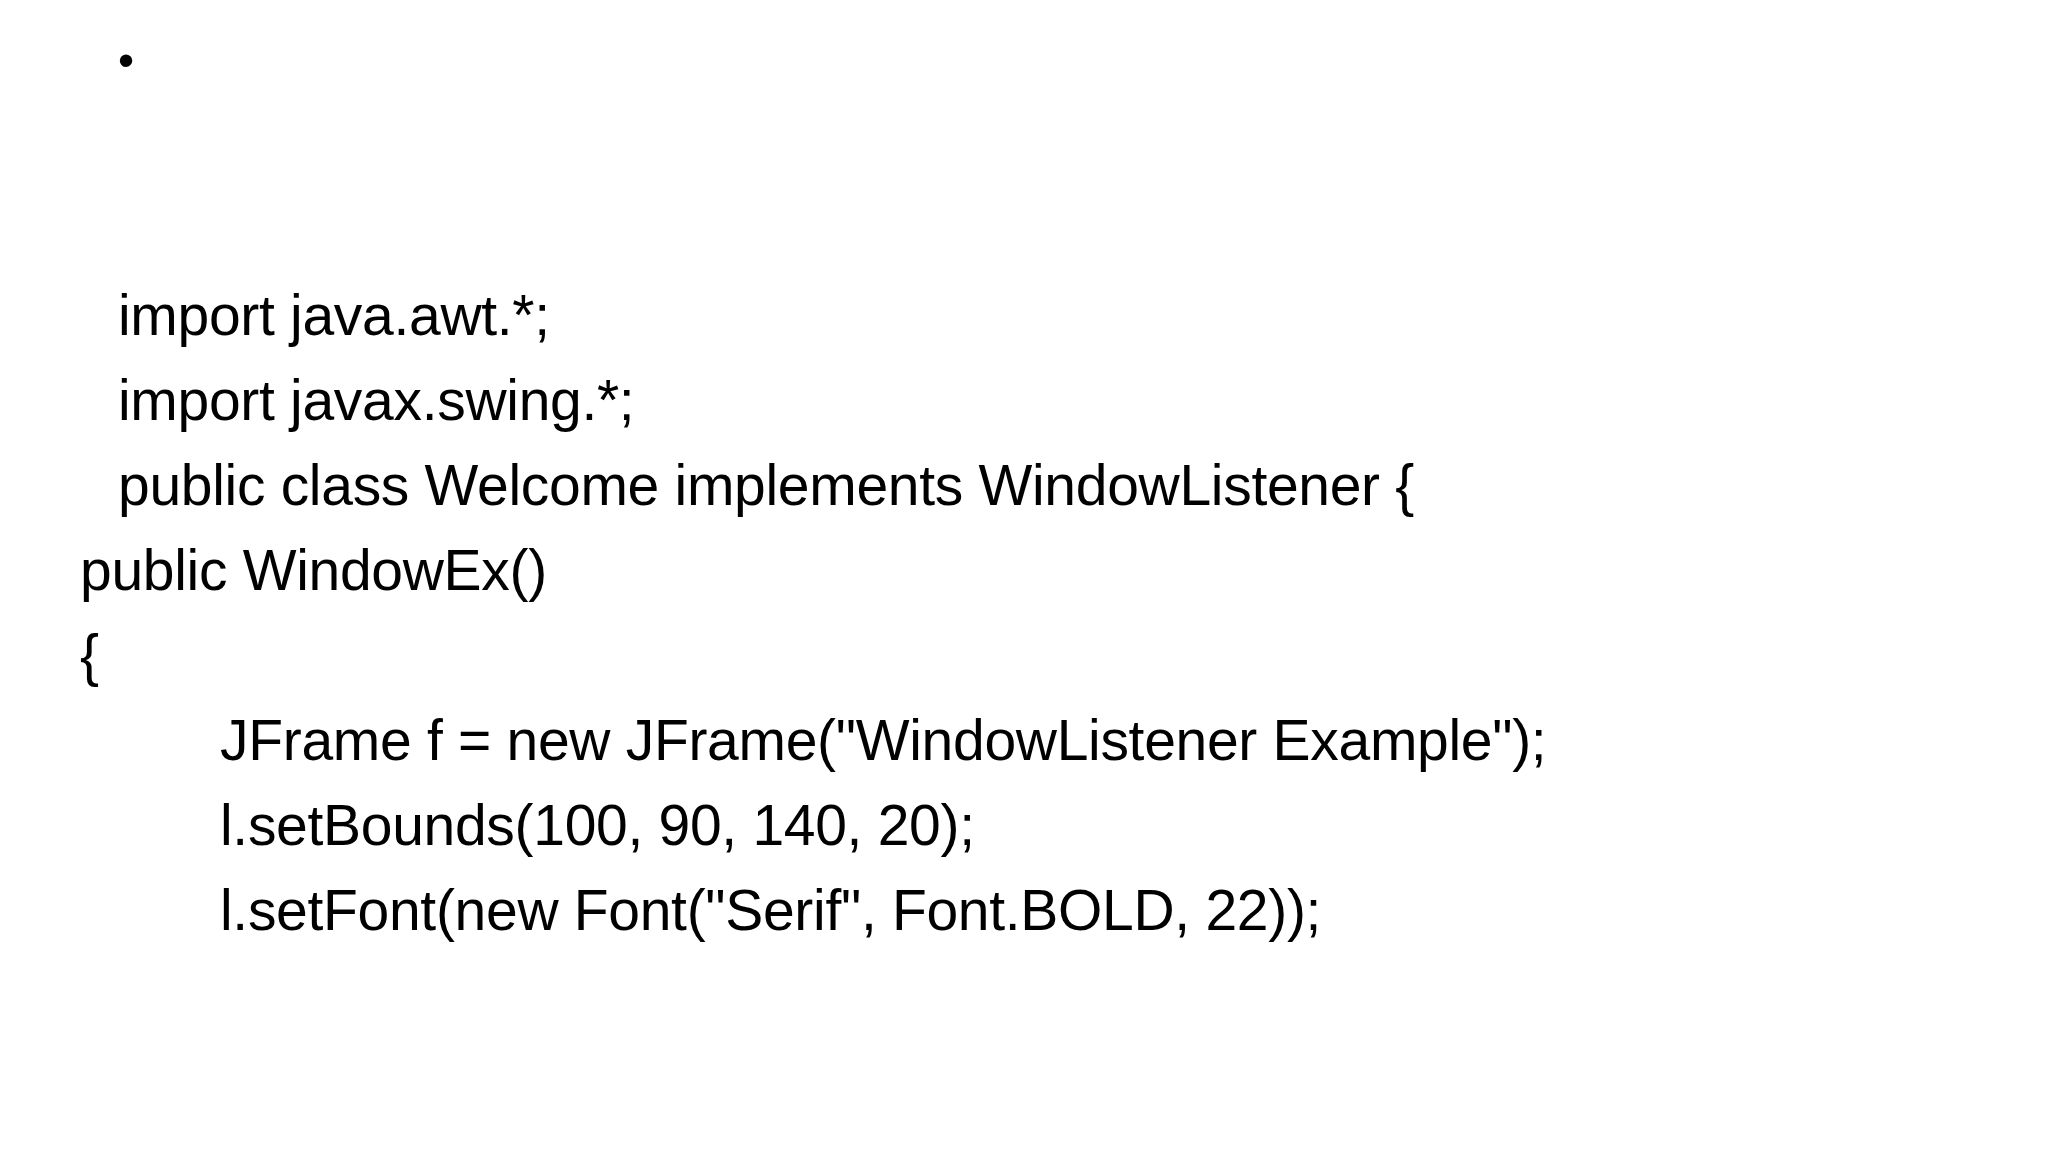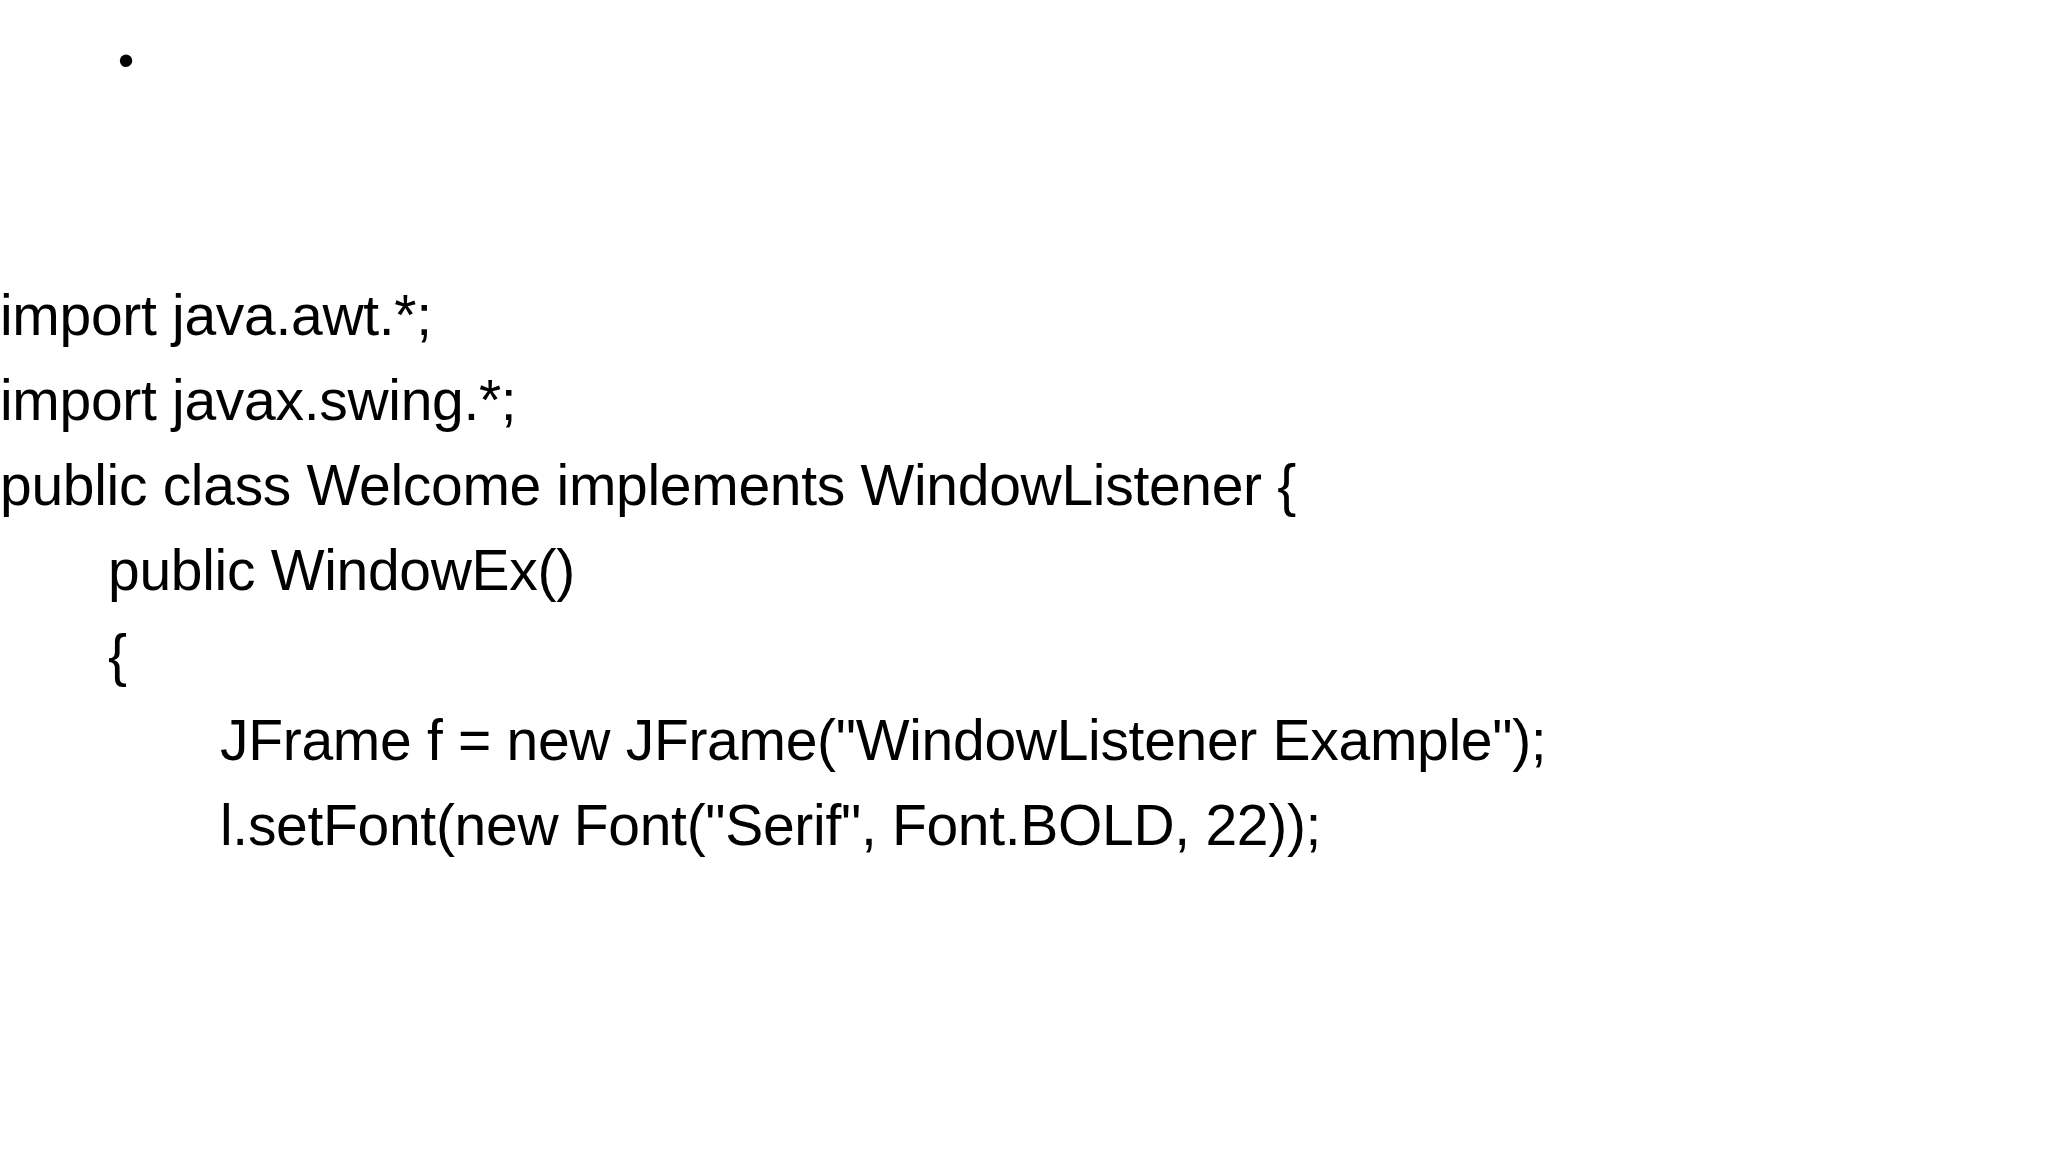--- a/index.html
+++ b/index.html
@@ -47,38 +47,39 @@
   }
   .bullet-dot {
     position: absolute;
     left: 118px;
     top: 0;
     font-size: 46px;
     line-height: 85px;
   }
 
   
-  .ind-0 { }
-  .ind-1 { padding-left: 108px; }
+  .ind-0 { padding-left: 118px; }
+  .ind-1 { padding-left: 80px; }
   .ind-2 { padding-left: 220px; }
 </style>
 </head>
 <body>
 
 <div id="slide">
 
   <div id="code-block">
 
     <div class="code-line bullet-line">
       <span class="bullet-dot">•</span>
     </div>
 
     <div class="code-line ind-0">import java.awt.*;</div>
     <div class="code-line ind-0">import javax.swing.*;</div>
     <div class="code-line ind-0">public class Welcome implements WindowListener {</div>
     <div class="code-line ind-1">public WindowEx()</div>
     <div class="code-line ind-1">{</div>
     <div class="code-line ind-2">JFrame f = new JFrame("WindowListener Example");</div>
+    <div class="code-line ind-2">l.setBounds(100, 90, 140, 20);</div>
     <div class="code-line ind-2">l.setFont(new Font("Serif", Font.BOLD, 22));</div>
 
   </div>
 
 </div>
 
 </body></html>

